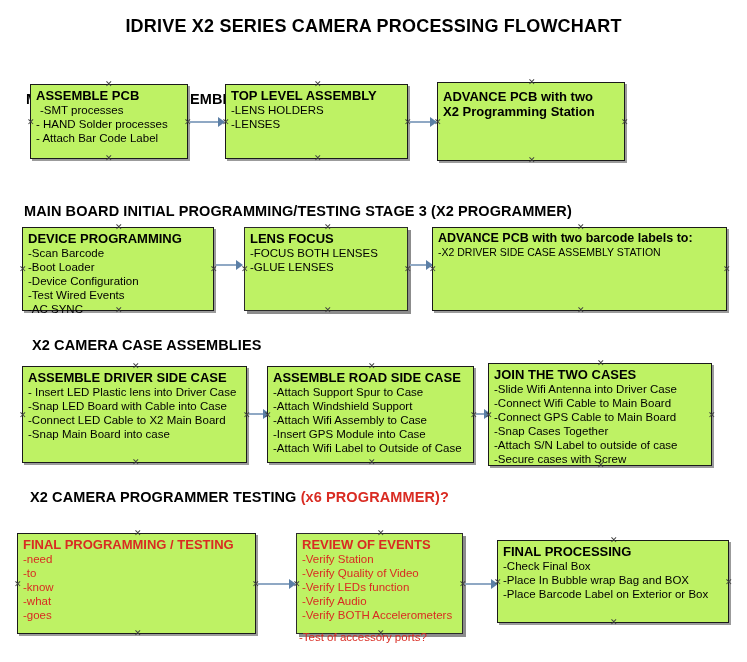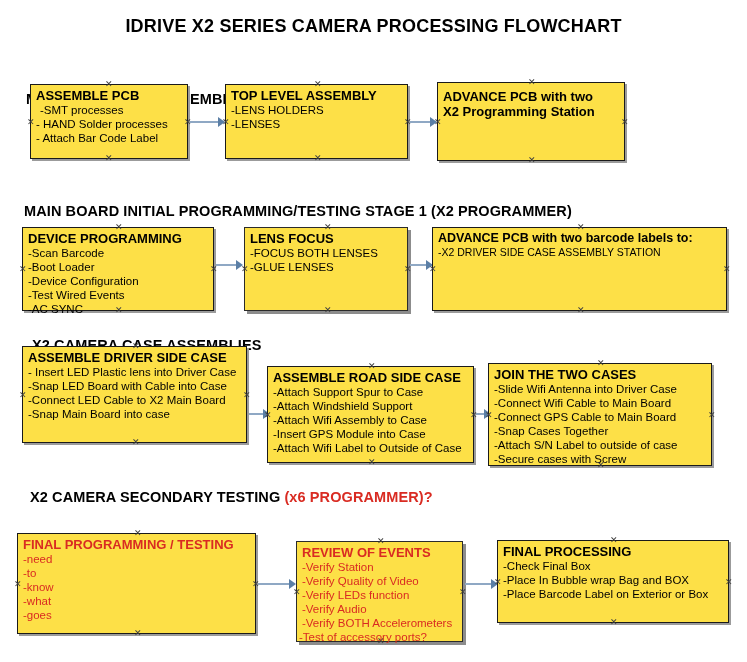--- a/index.html
+++ b/index.html
@@ -41,21 +41,21 @@
     white-space: nowrap;
     letter-spacing: 0.1px;
   }
   .section-heading .accent {
     color: #d92b22;
   }
 
   
   .box {
     position: absolute;
-    background: #fde047;
+    background: #bef264;
     border: 1px solid #1a1a1a;
     box-sizing: border-box;
     box-shadow: 2px 2px 0 0 #9b9b9b;
     overflow: visible;
   }
   .box.thick {
     border: 1px solid #2b2b2b;
     box-shadow: 3px 3px 0 0 #8c8c8c;
   }
   .box-inner {
@@ -165,21 +165,21 @@
       <div class="box-title">ADVANCE PCB with two</div>
       <div class="box-title"> X2 Programming Station</div>
     </div>
     <span class="handle" style="left:90px; top:-4px;"></span>
     <span class="handle" style="left:90px; bottom:-4px;"></span>
     <span class="handle" style="left:-4px; top:36px;"></span>
     <span class="handle" style="right:-4px; top:36px;"></span>
   </div>
 
   <div class="section-heading" style="left:24px; top:203px;">
-    <span>MAIN BOARD INITIAL PROGRAMMING/TESTING STAGE 1 (X2 PROGRAMMER)</span>
+    <span>MAIN BOARD INITIAL PROGRAMMING/TESTING STAGE 3 (X2 PROGRAMMER)</span>
   </div>
 
   <div class="box" style="left:22px; top:227px; width:192px; height:84px;">
     <div class="box-inner">
       <div class="box-title">DEVICE PROGRAMMING</div>
       <div class="box-line">-Scan Barcode</div>
       <div class="box-line">-Boot Loader</div>
       <div class="box-line">-Device Configuration</div>
       <div class="box-line">-Test Wired Events</div>
       <div class="box-line">-AC SYNC</div>
@@ -216,21 +216,21 @@
     <span class="handle" style="left:144px; top:-4px;"></span>
     <span class="handle" style="left:144px; bottom:-4px;"></span>
     <span class="handle" style="left:-4px; top:38px;"></span>
     <span class="handle" style="right:-4px; top:38px;"></span>
   </div>
 
   <div class="section-heading" style="left:32px; top:337px;">
     <span>X2 CAMERA CASE ASSEMBLIES</span>
   </div>
 
-  <div class="box" style="left:22px; top:346px; width:225px; height:97px;">
+  <div class="box" style="left:22px; top:366px; width:225px; height:97px;">
     <div class="box-inner">
       <div class="box-title">ASSEMBLE DRIVER SIDE CASE</div>
       <div class="box-line">- Insert LED Plastic lens into Driver Case</div>
       <div class="box-line">-Snap LED Board with Cable into Case</div>
       <div class="box-line">-Connect LED Cable to X2 Main Board</div>
       <div class="box-line">-Snap Main Board into case</div>
     </div>
     <span class="handle" style="left:109px; top:-4px;"></span>
     <span class="handle" style="left:109px; bottom:-4px;"></span>
     <span class="handle" style="left:-4px; top:45px;"></span>
@@ -268,42 +268,42 @@
       <div class="box-line">-Attach S/N Label to outside of case</div>
       <div class="box-line">-Secure cases with Screw</div>
     </div>
     <span class="handle" style="left:108px; top:-4px;"></span>
     <span class="handle" style="left:108px; bottom:-4px;"></span>
     <span class="handle" style="left:-4px; top:48px;"></span>
     <span class="handle" style="right:-4px; top:48px;"></span>
   </div>
 
   <div class="section-heading" style="left:30px; top:489px;">
-    <span>X2 CAMERA SECONDARY TESTING </span><span class="accent">(x6 PROGRAMMER)?</span>
+    <span>X2 CAMERA PROGRAMMER TESTING </span><span class="accent">(x6 PROGRAMMER)?</span>
   </div>
 
   <div class="box" style="left:17px; top:533px; width:239px; height:101px;">
     <div class="box-inner">
       <div class="box-title red">FINAL PROGRAMMING / TESTING</div>
       <div class="box-line red">-need</div>
       <div class="box-line red">-to</div>
       <div class="box-line red">-know</div>
       <div class="box-line red">-what</div>
       <div class="box-line red">-goes</div>
     </div>
     <span class="handle" style="left:116px; top:-4px;"></span>
     <span class="handle" style="left:116px; bottom:-4px;"></span>
     <span class="handle" style="left:-4px; top:47px;"></span>
     <span class="handle" style="right:-4px; top:47px;"></span>
   </div>
 
   <div class="conn" style="left:258px; top:583px; width:33px;"></div>
   <div class="conn-head" style="left:289px; top:579px;"></div>
 
-  <div class="box thick" style="left:296px; top:533px; width:167px; height:101px;margin-top:8px;">
+  <div class="box thick" style="left:296px; top:533px; width:167px; height:101px;">
     <div class="box-inner">
       <div class="box-title red">REVIEW OF EVENTS</div>
       <div class="box-line red">-Verify Station</div>
       <div class="box-line red">-Verify Quality of Video</div>
       <div class="box-line red">-Verify LEDs function</div>
       <div class="box-line red">-Verify Audio</div>
       <div class="box-line red">-Verify BOTH Accelerometers</div>
     </div>
     <span class="handle" style="left:80px; top:-4px;"></span>
     <span class="handle" style="left:80px; bottom:-4px;"></span>

